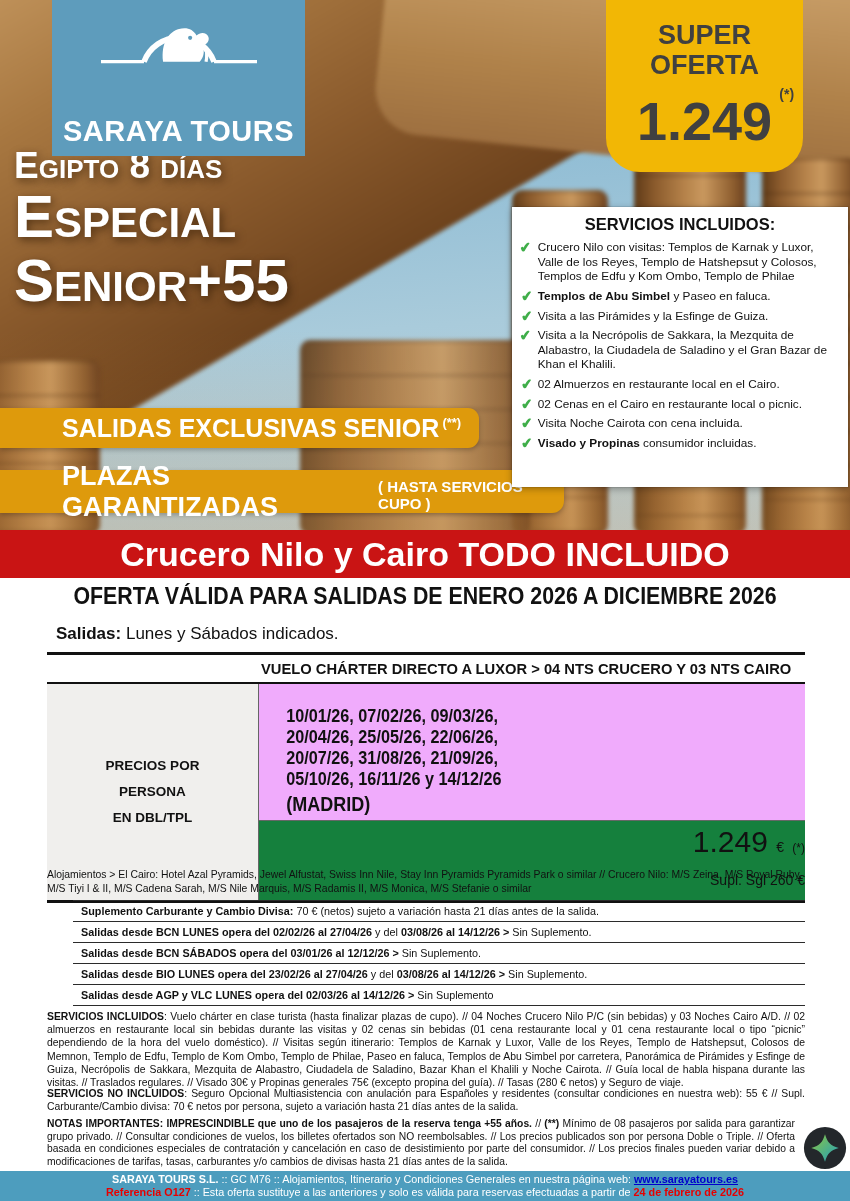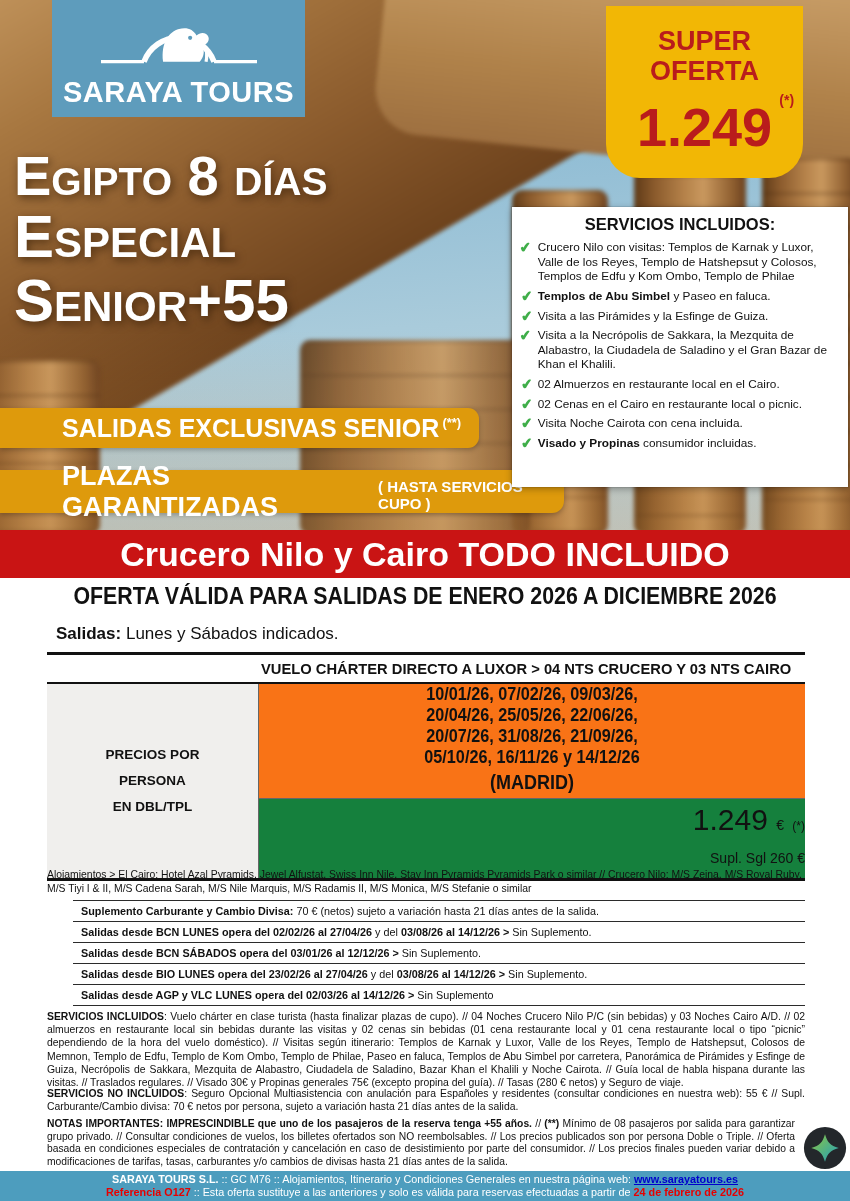--- a/index.html
+++ b/index.html
@@ -20,37 +20,37 @@
           linear-gradient(90deg,#5e3a18 0%,#8a5a2c 18%,#b5824a 45%,#c9985e 62%,#8f5f30 88%,#6b4120 100%);}
   .ph-col1{left:512px;top:190px;width:96px;height:345px;}
   .ph-col2{left:634px;top:140px;width:112px;height:395px;}
   .ph-col3{left:762px;top:158px;width:96px;height:380px;}
   .ph-col0{left:-30px;top:360px;width:130px;height:175px;}
   .ph-mid{left:300px;top:340px;width:230px;height:195px;opacity:.9;}
   .ph-glow{left:0;bottom:0;width:100%;height:200px;filter:none;
         background:linear-gradient(180deg,rgba(210,160,90,0) 0%,rgba(190,130,60,.25) 100%);}
 
   
-  .logo{position:absolute;left:52px;top:0;width:253px;height:117px;background:#5e9cbc;z-index:3;
+  .logo{position:absolute;left:52px;top:0;width:253px;height:156px;background:#5e9cbc;z-index:3;
         display:flex;flex-direction:column;align-items:center;justify-content:flex-end;padding-bottom:10px;box-sizing:border-box;}
   .logo svg{position:absolute;top:6px;left:50%;transform:translateX(-50%);}
   .logo-text{color:#fff;font-weight:700;font-size:29px;letter-spacing:.5px;line-height:1;}
 
   
-  .badge{position:absolute;left:606px;top:6px;width:197px;height:172px;background:#f2b705;z-index:3;
-        border-radius:0 0 34px 34px;text-align:center;color:#b91c1c;}
+  .badge{position:absolute;left:606px;top:0;width:197px;height:172px;background:#f2b705;z-index:3;
+        border-radius:0 0 34px 34px;text-align:center;color:#404040;}
   .badge-title{font-weight:700;font-size:27px;line-height:1.12;padding-top:20px;}
   .badge-price-row{position:relative;display:inline-block;margin-top:14px;}
   .badge-price{font-weight:700;font-size:54px;line-height:1;}
   .badge-note{position:absolute;right:-22px;top:-8px;font-weight:700;font-size:14px;}
 
   
   .title{position:absolute;left:14px;top:146px;z-index:2;color:#fff;font-weight:700;
         text-shadow:2px 3px 8px rgba(40,20,0,.6);font-variant:small-caps;line-height:1.06;}
-  .title .t1{font-size:56px;}
+  .title .t1{font-size:37px;}
   .title .t2,.title .t3{font-size:60px;}
 
   
   .banner{position:absolute;left:0;background:#de9a0c;color:#fff;font-weight:700;z-index:2;
         box-shadow:0 2px 5px rgba(0,0,0,.25);display:flex;align-items:center;box-sizing:border-box;}
   .banner1{top:408px;width:479px;height:40px;border-radius:0 11px 11px 0;padding-left:62px;font-size:25px;}
   .banner1 sup{font-size:13px;margin-left:3px;margin-top:-12px;}
   .banner2{top:470px;width:564px;height:43px;border-radius:0 12px 12px 0;padding-left:62px;font-size:27px;}
   .banner2 .sub{font-size:15px;margin-left:10px;padding-top:6px;}
 
@@ -73,21 +73,21 @@
 
   
   .ptable{position:absolute;left:47px;top:652px;width:758px;box-sizing:border-box;}
   .pt-header{border-top:3px solid #111;border-bottom:2px solid #111;text-align:right;
         font-weight:700;font-size:15.5px;padding:5px 0 4px;}
   .pt-header span{display:inline-block;transform:scaleX(.95);}
   .pt-body{display:flex;border-bottom:3px solid #111;}
   .pt-left{width:211px;background:#f0efed;border-right:1px solid #666;display:flex;flex-direction:column;
         justify-content:center;align-items:center;font-weight:700;font-size:13.5px;line-height:26px;}
   .pt-right{flex:1;display:flex;flex-direction:column;}
-  .pt-dates{background:#f97316;border-bottom:1px solid #666;text-align:center;padding:0 0 5px;
+  .pt-dates{background:#f0abfc;border-bottom:1px solid #666;padding:22px 0 5px;
         font-weight:700;font-size:18px;line-height:21px;}
   .pt-dates .dline{transform:scaleX(.9);}
   .pt-origin{font-size:20px;margin-top:4px;transform:scaleX(.9);}
   .pt-price{background:#15803d;text-align:right;padding:5px 0 12px;}
   .pt-price-main{font-size:30px;line-height:32px;}
   .pt-price-main .cur{font-size:14px;}
   .pt-price-main .note{font-size:12px;}
   .pt-supl{font-size:14px;margin-top:8px;}
 
   

